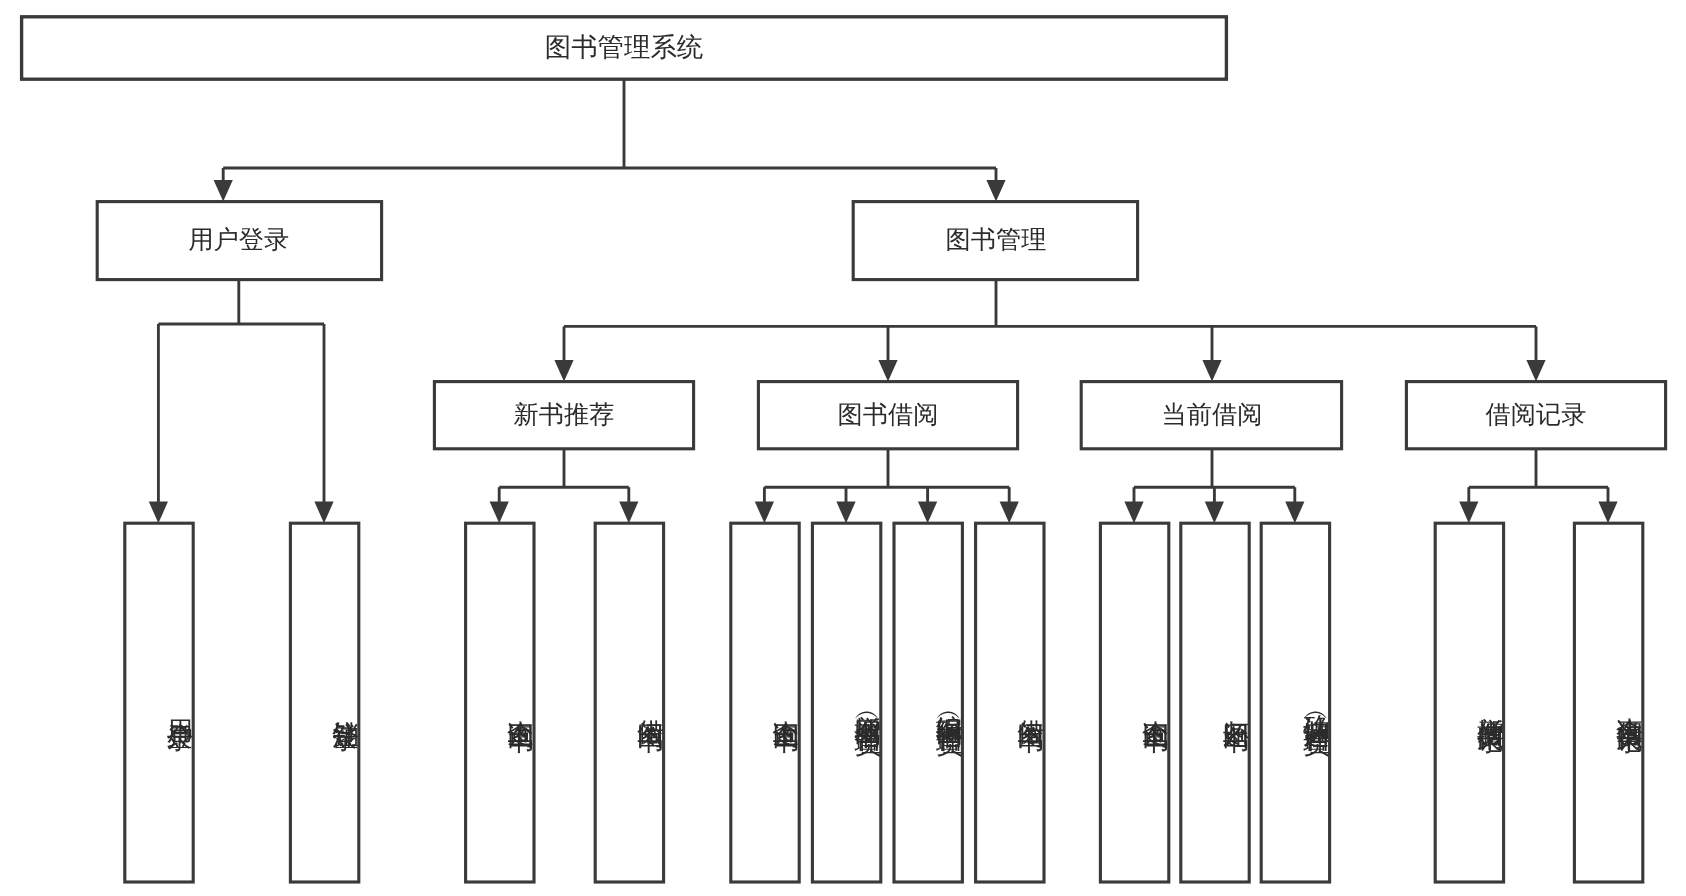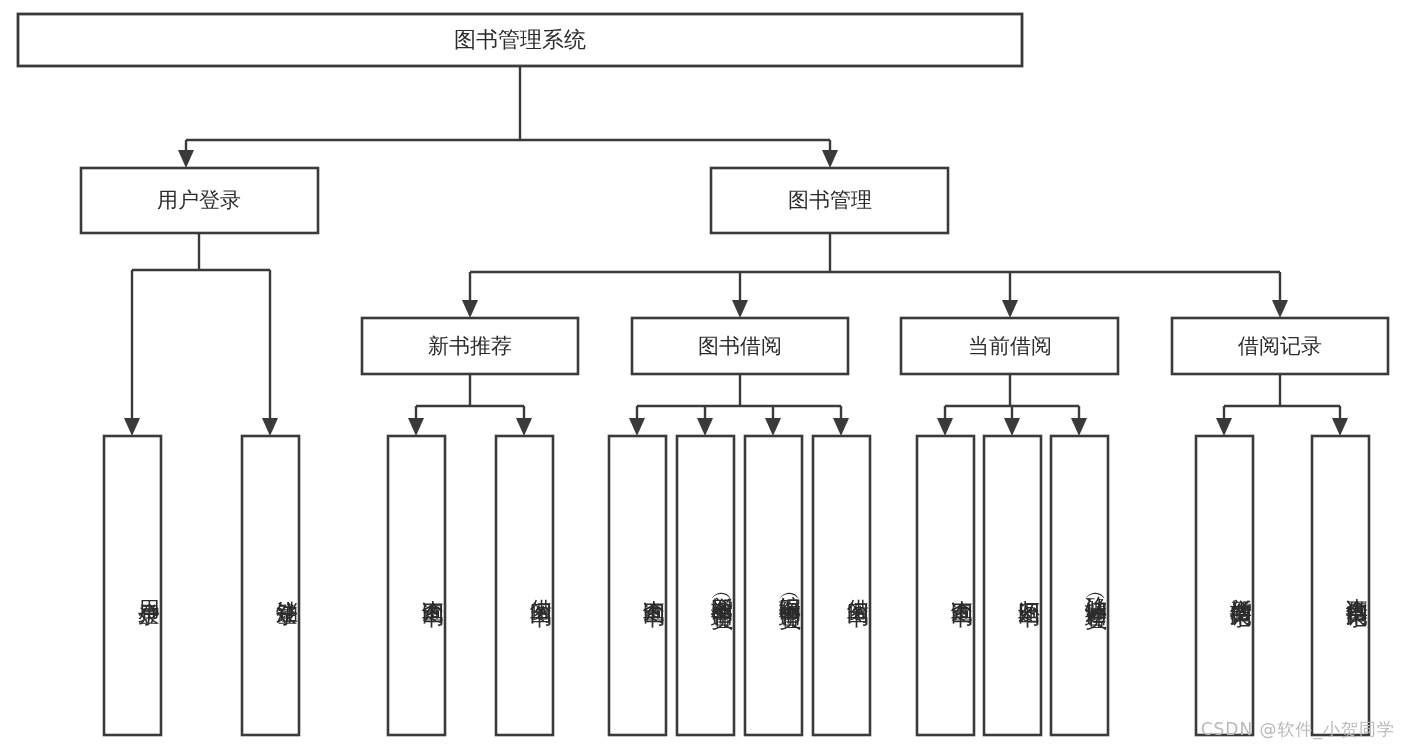--- a/index.html
+++ b/index.html
@@ -204,14 +204,13 @@
   <div class="vlabel" style="left:745px; top:444px; width:57px; height:285px;">编辑图书（管理员）</div>
   <div class="vlabel" style="left:813px; top:506px; width:57px; height:160px;">借阅图书</div>
 
   <div class="vlabel" style="left:917px; top:506px; width:57px; height:160px;">查询图书</div>
   <div class="vlabel" style="left:984px; top:506px; width:57px; height:160px;">归还图书</div>
   <div class="vlabel" style="left:1051px; top:444px; width:57px; height:285px;">确认归还（管理员）</div>
 
   <div class="vlabel" style="left:1196px; top:468px; width:57px; height:235px;">新增借阅记录</div>
   <div class="vlabel" style="left:1312px; top:468px; width:57px; height:235px;">查询借阅记录</div>
 
-  <div class="watermark">CSDN @软件_小贺同学</div>
 </div>
 
 </body></html>

